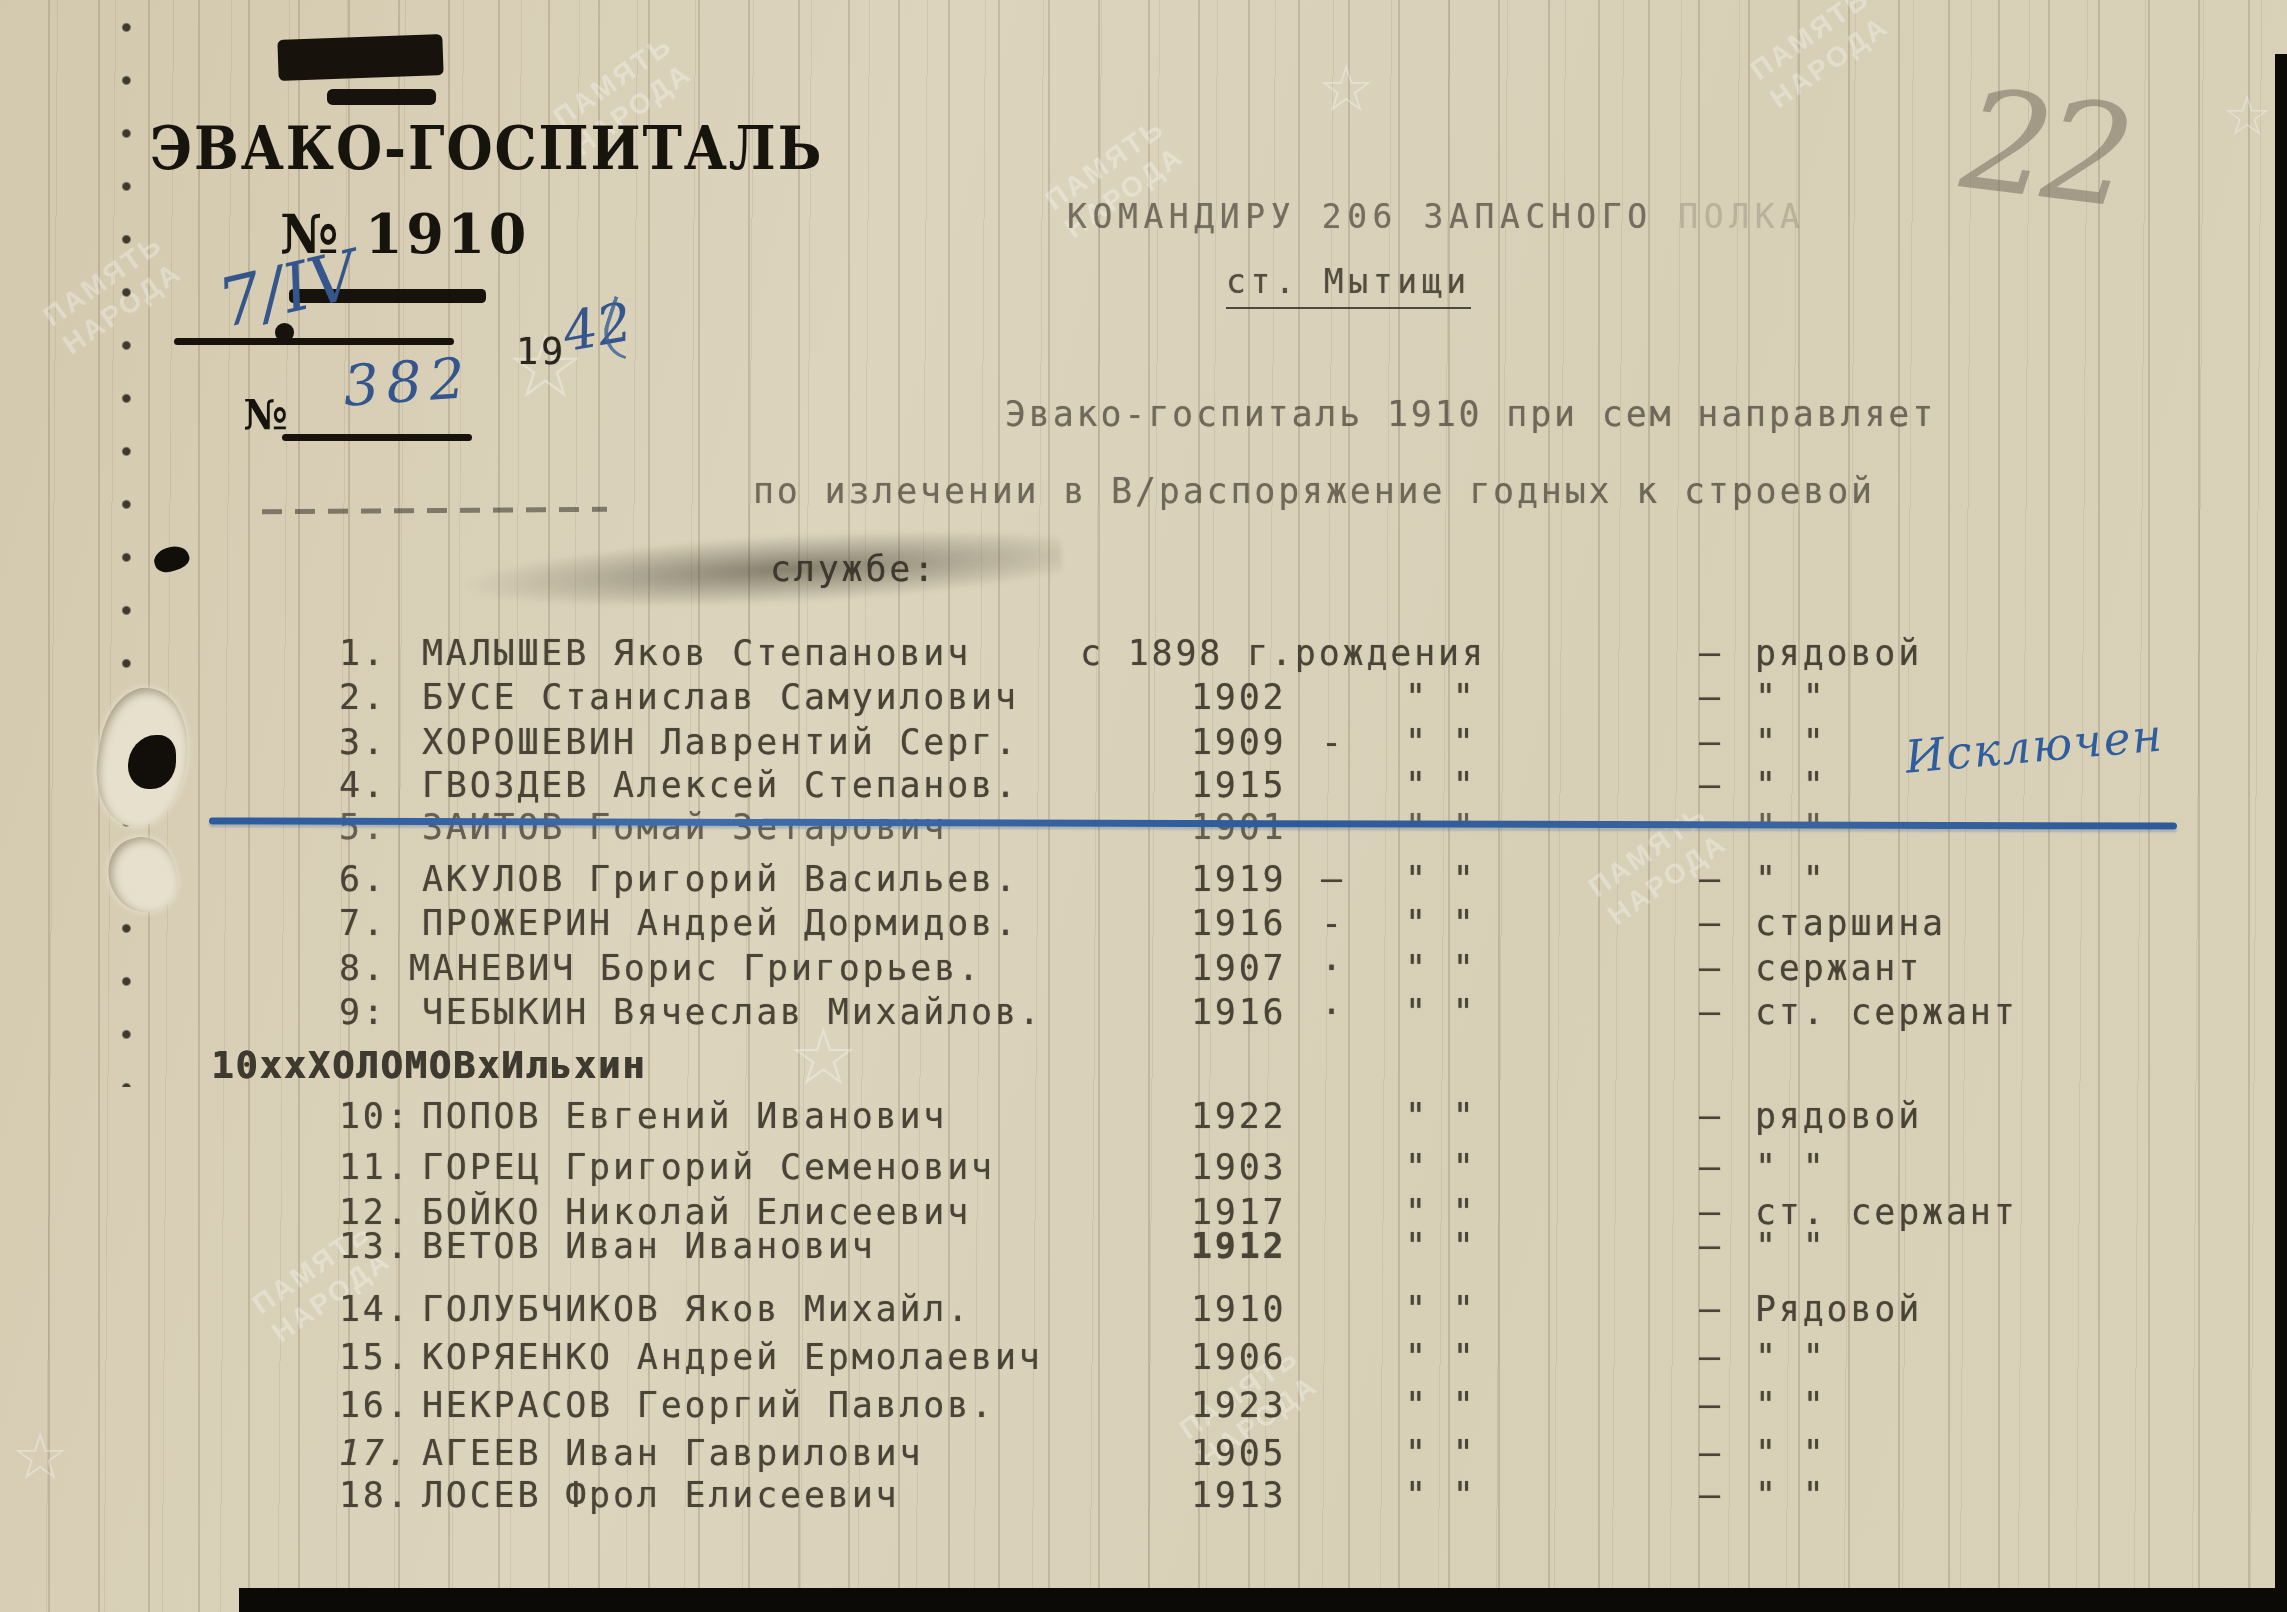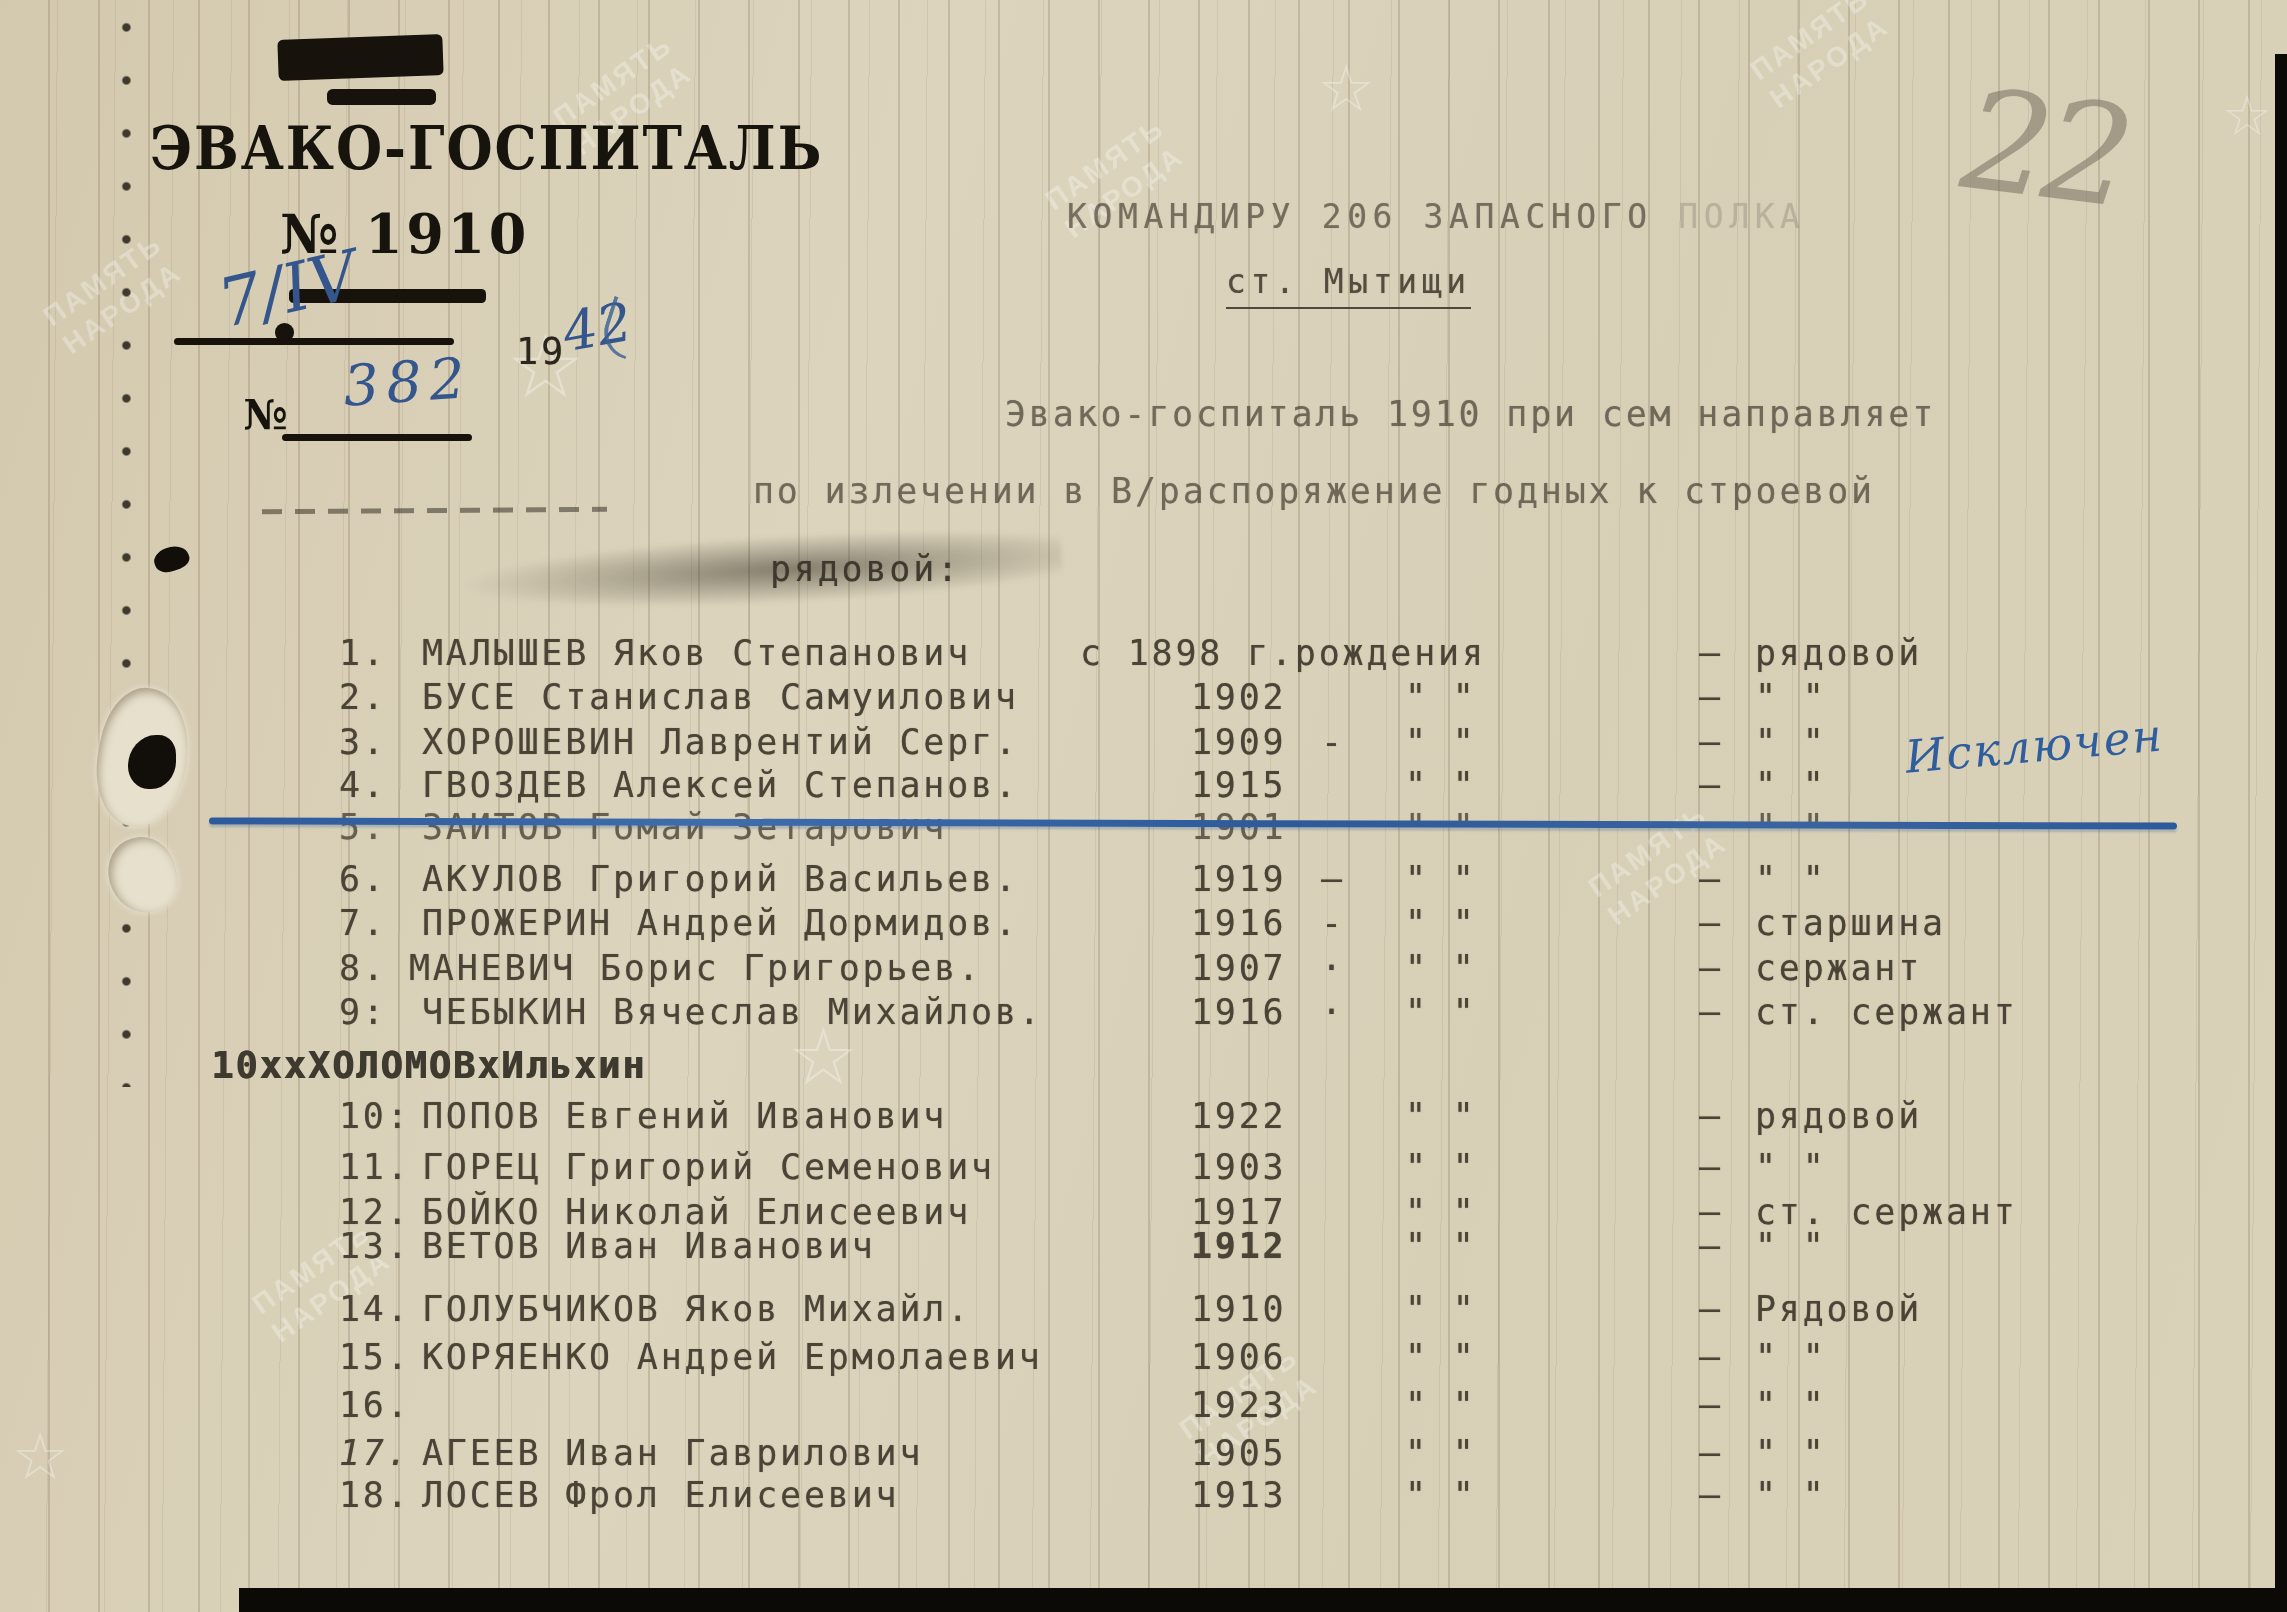--- a/index.html
+++ b/index.html
@@ -103,21 +103,21 @@
 
   <div class="abs type-sm dim" style="left:1067px;top:197px;letter-spacing:5.6px">
     <span>КОМАНДИРУ 206 ЗАПАСНОГО</span>
     <span class="faded">ПОЛКА</span>
   </div>
   <div class="abs type-sm underlined" style="left:1226px;top:262px;letter-spacing:4.6px">ст. Мытищи</div>
 
   <div class="abs type dim" style="left:1005px;top:394px">Эвако-госпиталь 1910 при сем направляет</div>
   <div class="abs type dim" style="left:753px;top:471px">по излечении в В/распоряжение годных к строевой</div>
   <div class="smudge" style="left:459px;top:536px;width:603px;height:69px;transform:rotate(-3deg)"></div>
-  <div class="abs type" style="left:770px;top:549px;color:rgba(58,52,42,.9)">рядовой:</div>
+  <div class="abs type" style="left:770px;top:549px;color:rgba(58,52,42,.9)">службе:</div>
 
   <div>
       <div class="row" style="top: 633px;">
         <span class="cell num" style="left: 339px;">1.</span>
         <span class="cell name" style="left: 422px;">МАЛЫШЕВ Яков Степанович</span>
         <span class="cell year" style="left: 1080px;">с 1898 г.рождения</span>
         <span class="cell dash" style="left: 1699px;">—</span>
         <span class="cell rank" style="left: 1755px;">рядовой</span>
       </div>
       <div class="row" style="top: 677px;">
@@ -231,20 +231,21 @@
       <div class="row" style="top: 1337px;">
         <span class="cell num" style="left: 339px;">15.</span>
         <span class="cell name" style="left: 422px;">КОРЯЕНКО Андрей Ермолаевич</span>
         <span class="cell year" style="left: 1191px;">1906</span>
         <span class="cell ditto" style="left: 1405px;">" "</span>
         <span class="cell dash" style="left: 1699px;">—</span>
         <span class="cell rank" style="left: 1755px;">" "</span>
       </div>
       <div class="row" style="top: 1385px;">
         <span class="cell num" style="left: 339px;">16.</span>
+        <span class="cell name" style="left: 422px;">НЕКРАСОВ Георгий Павлов.</span>
         <span class="cell year" style="left: 1191px;">1923</span>
         <span class="cell ditto" style="left: 1405px;">" "</span>
         <span class="cell dash" style="left: 1699px;">—</span>
         <span class="cell rank" style="left: 1755px;">" "</span>
       </div>
       <div class="row" style="top: 1433px;">
         <span class="cell num" style="left: 339px; font-style: italic;">17.</span>
         <span class="cell name" style="left: 422px;">АГЕЕВ Иван Гаврилович</span>
         <span class="cell year" style="left: 1191px;">1905</span>
         <span class="cell ditto" style="left: 1405px;">" "</span>

